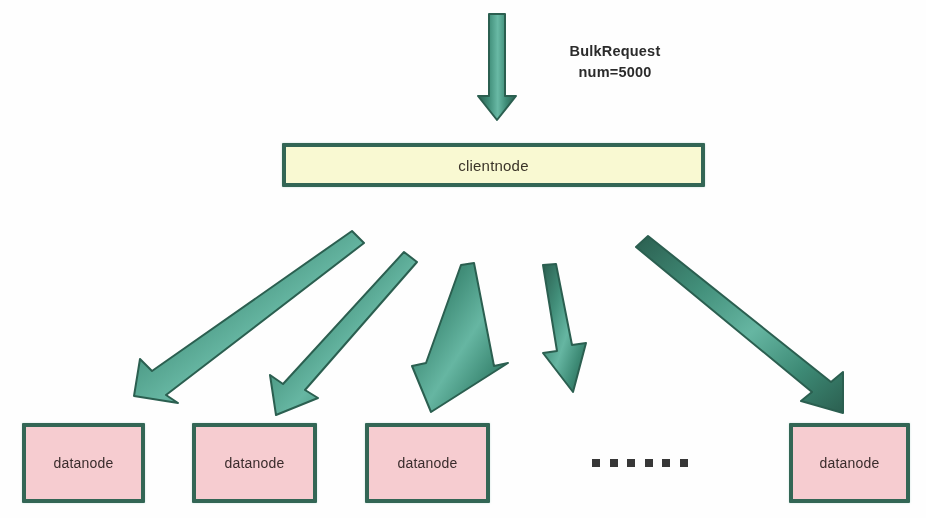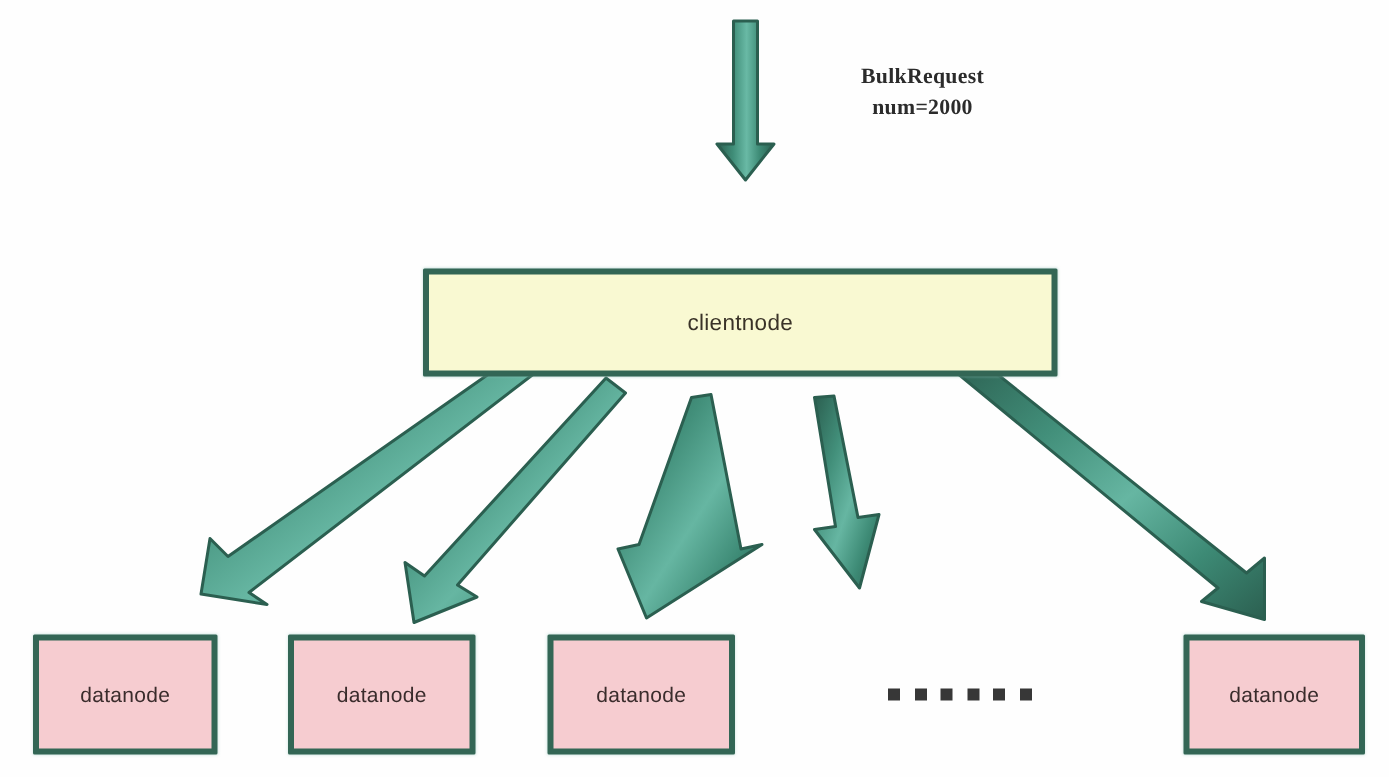--- a/index.html
+++ b/index.html
@@ -35,26 +35,25 @@
     font-family: "Liberation Sans", sans-serif;
     color: #3a2c2c;
     letter-spacing: 0.2px;
     text-align: center;
     line-height: 1;
   }
   #client-node {
     left: 282px;
     top: 143px;
     width: 423px;
-    height: 72px;
+    height: 44px;
     background: #f9f9d2;
     border-color: #336655;
     border-width: 4px;
     box-shadow: 0 0 2px rgba(140,190,180,0.55);
-    margin-top: 36px;
   }
   #client-node .node-label {
     font-size: 15px;
     color: #3a3328;
   }
   .data-node {
     background: #f6ccd0;
     border-color: #336655;
     border-width: 4px;
     top: 423px;
@@ -67,21 +66,21 @@
   #data-node-1 { left: 22px;  width: 123px; }
   #data-node-2 { left: 192px; width: 125px; }
   #data-node-3 { left: 365px; width: 125px; }
   #data-node-4 { left: 789px; width: 121px; }
   #bulk-request-label {
     position: absolute;
     left: 540px;
     top: 41px;
     width: 150px;
     text-align: center;
-    font-family: Liberation Serif, serif;
+    font-family: Liberation Sans, sans-serif;
     font-weight: bold;
     font-size: 14.5px;
     line-height: 1.45;
     color: #2b2b2b;
     letter-spacing: 0.2px;
   }
   #ellipsis {
     position: absolute;
     left: 592px;
     top: 456px;
@@ -140,21 +139,21 @@
       <path d="M 543,265 L 556,264 L 572,345 L 586,343 L 573,392 L 543,353 L 557,351 Z" fill="url(#shaftGradD)" stroke="#2b5f50" stroke-width="2" stroke-linejoin="round"></path>
     </g>
 
     <g>
       <path d="M 648,236 L 636,247 L 812,392 L 801,401 L 843,413 L 843,372 L 831,382 Z" fill="url(#shaftGradD)" stroke="#2b5f50" stroke-width="2" stroke-linejoin="round"></path>
     </g>
   </svg>
 
   <div id="bulk-request-label">
     <div>BulkRequest</div>
-    <div>num=2000</div>
+    <div>num=5000</div>
   </div>
 
   <div id="client-node" class="node-box">
     <span class="node-label">clientnode</span>
   </div>
 
   <div id="data-node-1" class="node-box data-node">
     <span class="node-label">datanode</span>
   </div>
 

